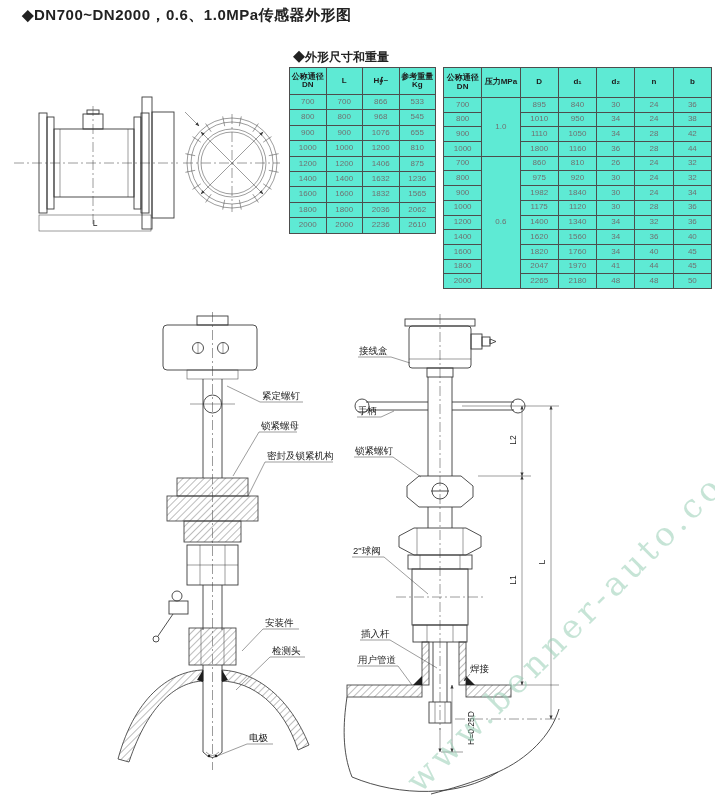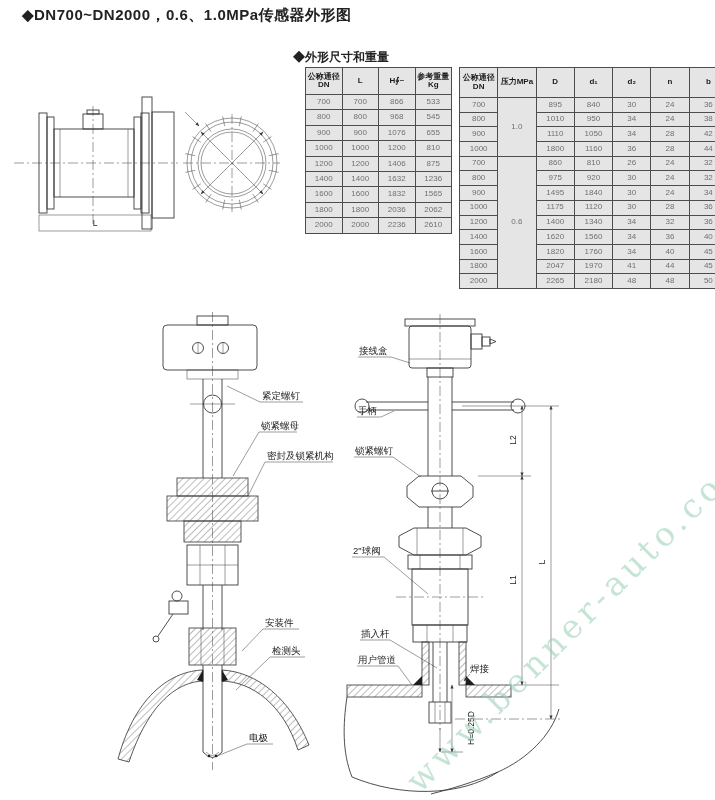--- a/index.html
+++ b/index.html
@@ -1,20 +1,20 @@
 <!DOCTYPE html>
 <html><head>
 <meta charset="utf-8">
 <style>
   html,body{margin:0;padding:0;}
   body{width:715px;height:800px;background:#ffffff;position:relative;overflow:hidden;
        font-family:"Liberation Sans",sans-serif;color:#1a1a1a;}
   .title{position:absolute;left:22px;top:6px;font-size:15px;font-weight:bold;letter-spacing:.5px;color:#222;text-align:right;}
   .caption{position:absolute;left:293px;top:49px;font-size:12px;font-weight:bold;color:#222;text-align:right;}
-  table{border-collapse:collapse;table-layout:fixed;background:#e5e5e5;margin-left:16px;}
+  table{border-collapse:collapse;table-layout:fixed;background:#5eead4;}
   th,td{border:1px solid #4d4d4d;text-align:center;vertical-align:middle;padding:0;line-height:1.05;}
   th{font-size:8px;font-weight:bold;color:#1c1c1c;white-space:pre-line;}
   td{font-size:8px;color:#707070;}
   #size-table{position:absolute;left:289px;top:67px;width:147px;}
   #size-table th{height:26px;}
   #size-table td{height:14.4px;}
   #flange-table{position:absolute;left:443px;top:67px;width:269px;}
   #flange-table th{height:29px;}
   #flange-table td{height:13.7px;}
   .drawing{position:absolute;}
@@ -164,21 +164,21 @@
       <tr>
         <td>800</td>
         <td>975</td>
         <td>920</td>
         <td>30</td>
         <td>24</td>
         <td>32</td>
       </tr>
       <tr>
         <td>900</td>
-        <td>1495</td>
+        <td>1982</td>
         <td>1840</td>
         <td>30</td>
         <td>24</td>
         <td>34</td>
       </tr>
       <tr>
         <td>1000</td>
         <td>1175</td>
         <td>1120</td>
         <td>30</td>

